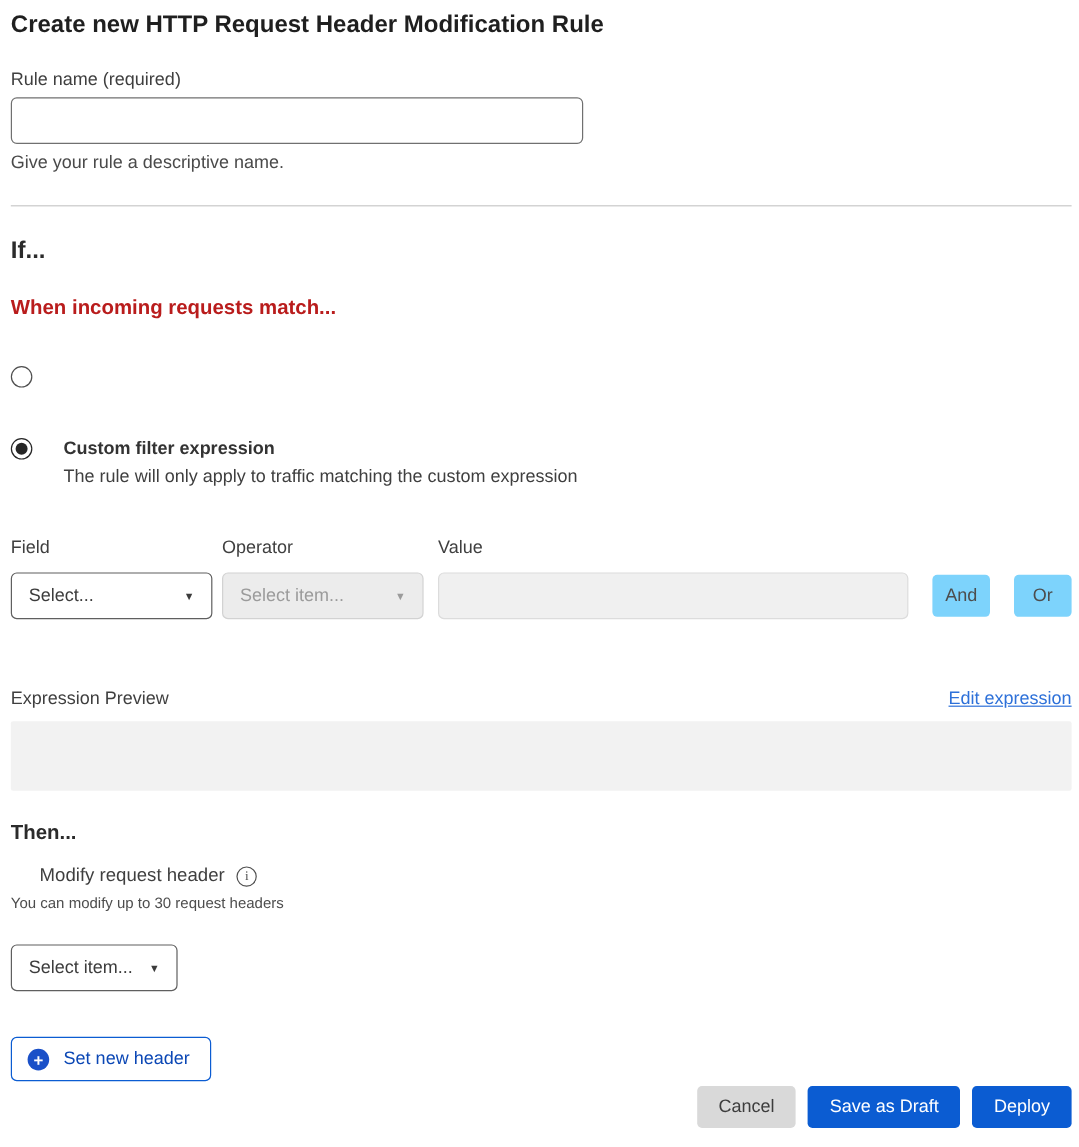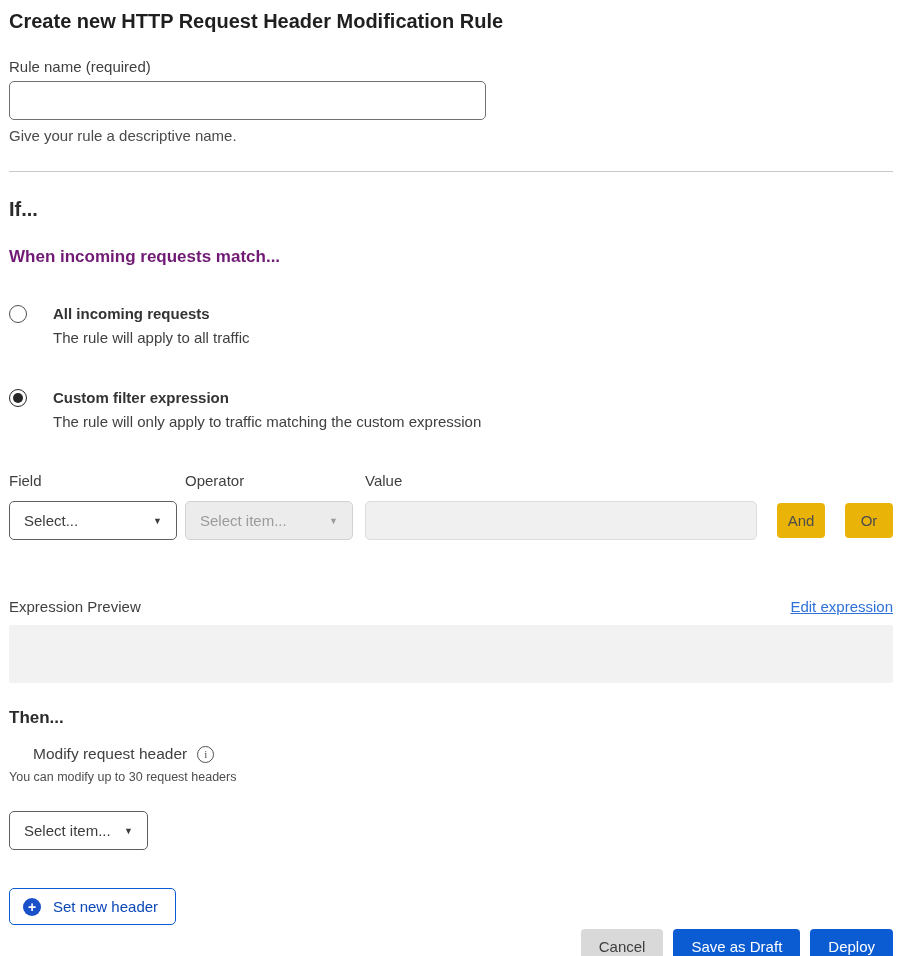--- a/index.html
+++ b/index.html
@@ -55,21 +55,21 @@
     margin-top: 25px;
     font-size: 20px;
     font-weight: 700;
     color: #2b2b2b;
     line-height: 24px;
   }
   .sub-heading {
     margin-top: 25px;
     font-size: 17px;
     font-weight: 700;
-    color: #701a75;
+    color: #b91c1c;
     line-height: 21px;
   }
 
   .radio-option { display: flex; margin-top: 37px; }
   .radio-option.second { margin-top: 41px; }
   .radio-circle {
     flex: 0 0 auto;
     width: 18px; height: 18px;
     border: 1px solid #4f4f4f;
     border-radius: 50%;
@@ -156,21 +156,21 @@
     color: #555;
   }
 
   .andor-btn {
     width: 48px;
     height: 35px;
     margin-left: 20px;
     margin-bottom: 2px;
     border: none;
     border-radius: 4px;
-    background: #eab308;
+    background: #7dd3fc;
     color: #4d4d4d;
     font-size: 15px;
     font-family: inherit;
     cursor: pointer;
   }
 
   .preview-header {
     margin-top: 58px;
     display: flex;
     justify-content: space-between;
@@ -284,24 +284,20 @@
   <input class="rule-name-input" type="text" value="" style="">
   <div class="helper-text">Give your rule a descriptive name.</div>
 
   <hr class="divider">
 
   <h2 class="section-heading">If...</h2>
   <div class="sub-heading">When incoming requests match...</div>
 
   <div class="radio-option">
     <span class="radio-circle"></span>
-    <div class="radio-texts">
-      <div class="radio-label">All incoming requests</div>
-      <div class="radio-desc">The rule will apply to all traffic</div>
-    </div>
   </div>
 
   <div class="radio-option second">
     <span class="radio-circle checked"></span>
     <div class="radio-texts">
       <div class="radio-label">Custom filter expression</div>
       <div class="radio-desc">The rule will only apply to traffic matching the custom expression</div>
     </div>
   </div>
 

